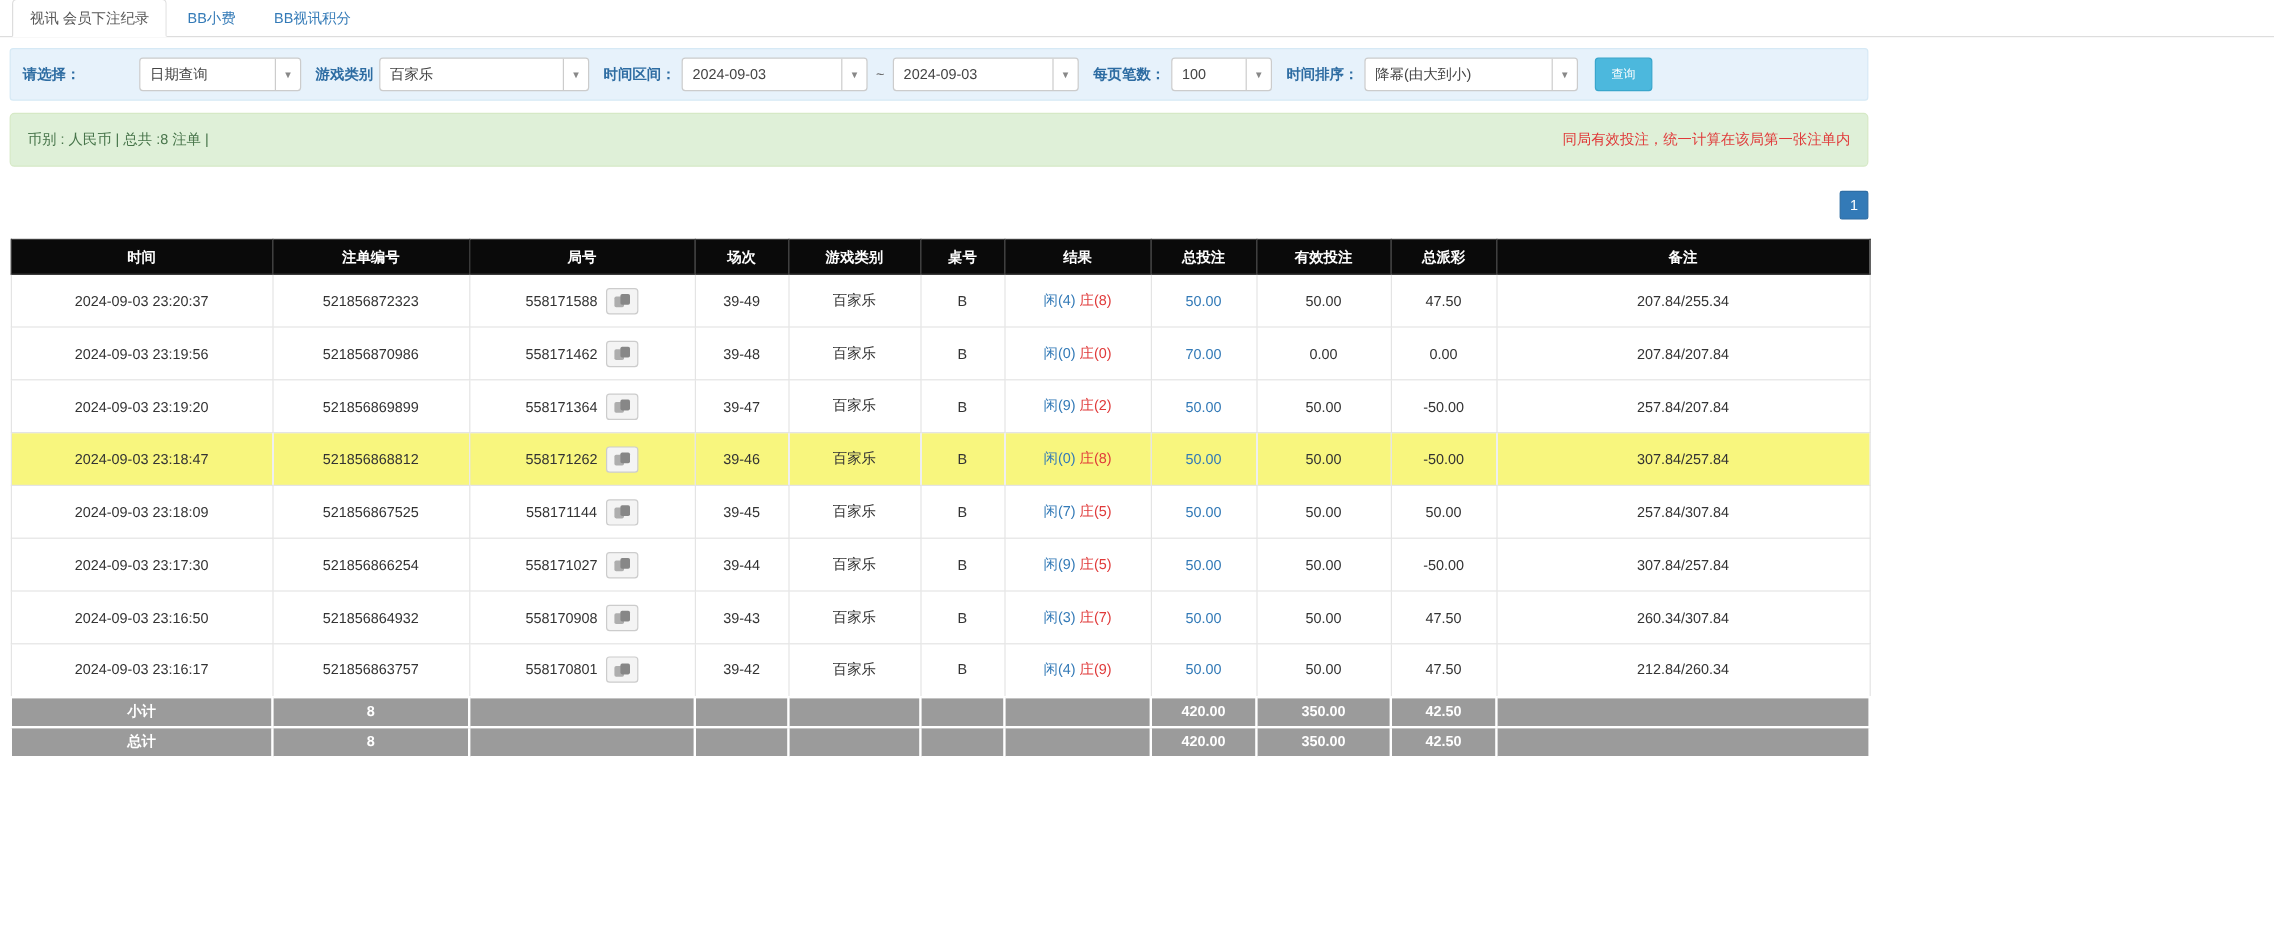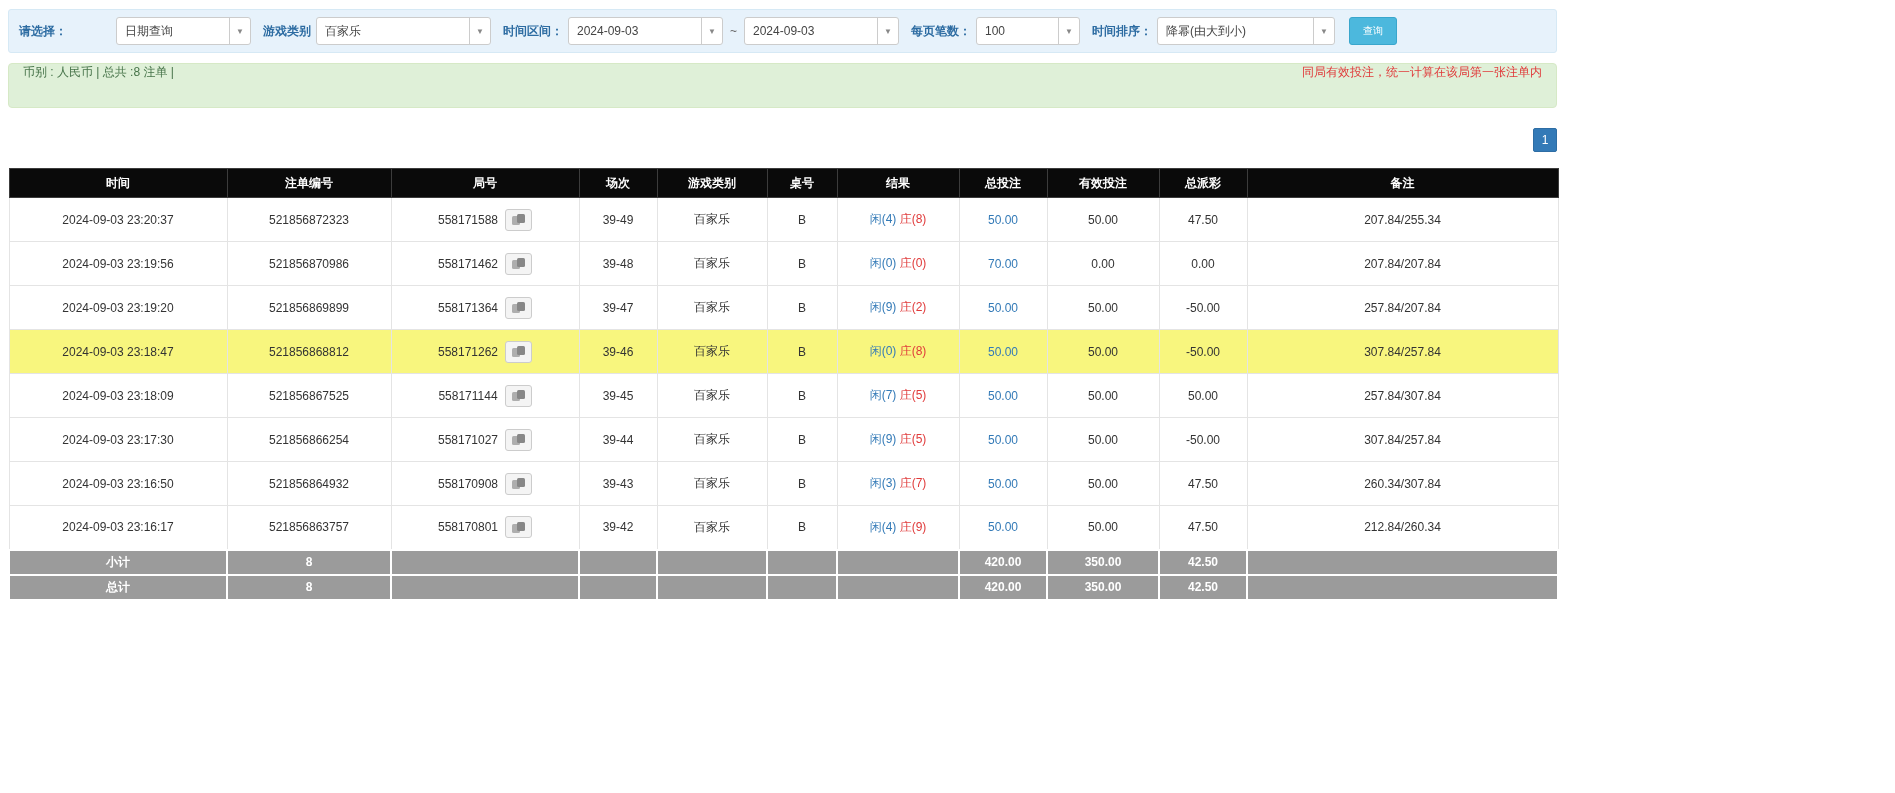--- a/index.html
+++ b/index.html
@@ -45,37 +45,37 @@
     background: #fff; border: 1px solid #ccc; border-radius: 3px;
     height: 28px; display: flex; align-items: center; cursor: pointer;
   }
   .ddval { flex: 1; padding: 0 8px; color: #444; white-space: nowrap; overflow: hidden; }
   .ddcaret {
     width: 21px; align-self: stretch; border-left: 1px solid #ccc;
     display: flex; align-items: center; justify-content: center;
     color: #888; font-size: 8px;
   }
   .w135 { width: 135px; margin-left: 44px; } .w175 { width: 175px; } .w155 { width: 155px; }
-  .w100 { width: 104px; } .w165 { width: 178px; }
+  .w100 { width: 84px; } .w165 { width: 178px; }
   .tilde { color: #666; padding: 0 2px; }
   .btnq {
     margin-left: 9px; height: 28px; padding: 0 13px;
     background: var(--query-btn-bg, #4cb8dd);
     border: 1px solid var(--query-btn-border, #39a6cc);
     border-radius: 3px; color: #fff; font-size: 10px;
     font-family: inherit; cursor: pointer;
   }
 
   
   .infobar {
     margin: 10px 8px 0 8px; width: 1549px; height: 45px;
     background: var(--info-bg, #dff0d8);
     border: 1px solid var(--info-border, #d6e9c6);
     border-radius: 4px;
-    display: flex; justify-content: space-between;
+    display: flex; align-items: center; justify-content: space-between;
     padding: 0 14px;
   }
   .info-left  { color: var(--info-text, #47744a); }
   .info-right { color: var(--warning-red, #e03a3a); }
 
   
   .pagerow { margin: 20px 8px 0 8px; width: 1549px; display: flex; justify-content: flex-end; }
   .pagebtn {
     min-width: 24px; height: 24px; padding: 0 6px;
     background: var(--link-blue, #337ab7); border: 1px solid #2e6da4;
@@ -115,20 +115,25 @@
     display: inline-flex; align-items: center; justify-content: center;
     cursor: pointer; padding: 0;
   }
   .icg { display: inline-flex; line-height: 0; }
 </style>
 </head>
 <body>
 
 <div class="page">
 
+  <div class="tabbar">
+      <div class="tab active">视讯 会员下注纪录</div>
+      <div class="tab">BB小费</div>
+      <div class="tab">BB视讯积分</div>
+    </div>
 
   <div class="filterbar">
     <span class="flabel" style="margin-left:0">请选择：</span>
     <div class="dd w135">
       <span class="ddval">日期查询</span>
       <span class="ddcaret">▼</span>
     </div>
 
     <span class="flabel">游戏类别</span>
     <div class="dd w175">

